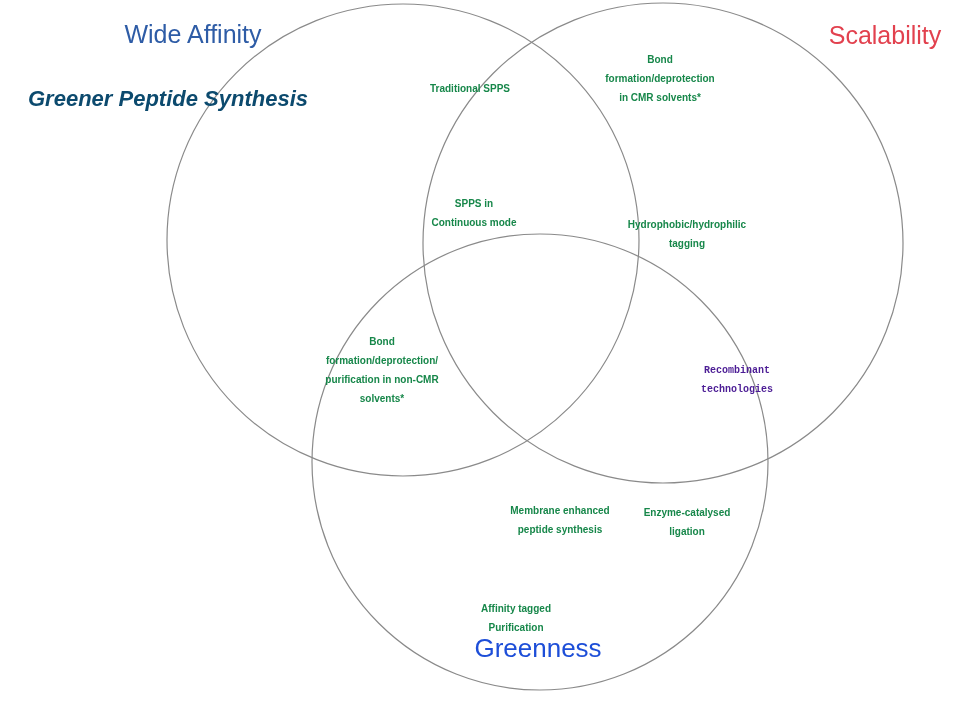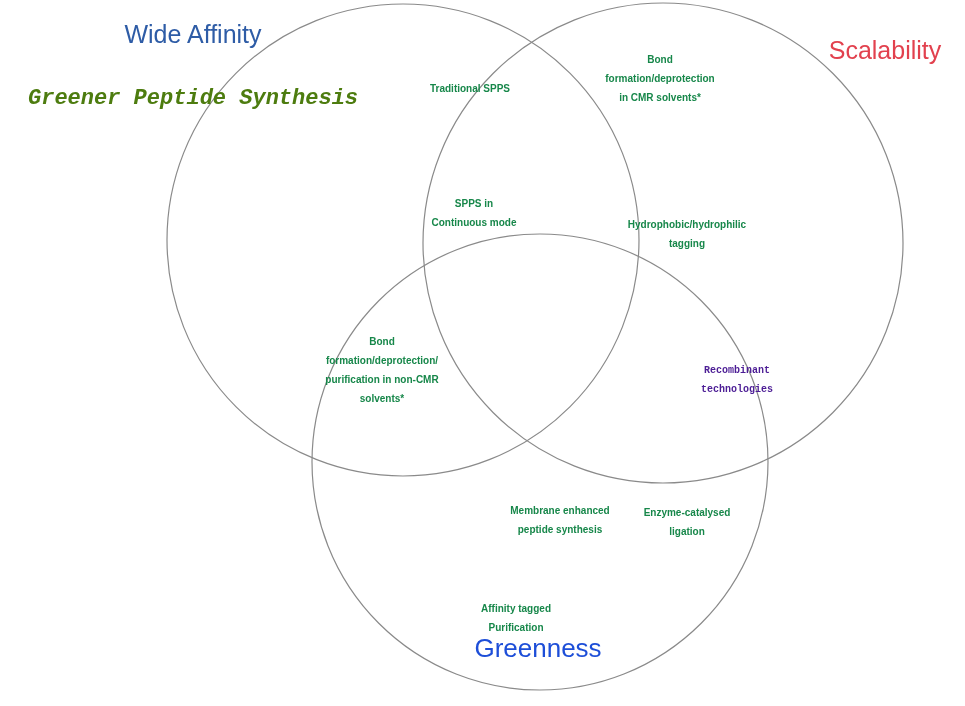--- a/index.html
+++ b/index.html
@@ -63,24 +63,24 @@
 <body>
 
 <div class="canvas">
 
   <svg class="circles" viewBox="0 0 965 706">
     <circle cx="403" cy="240" r="236" stroke="#8a8a8a"></circle>
     <circle cx="663" cy="243" r="240" stroke="#8a8a8a"></circle>
     <circle cx="540" cy="462" r="228" stroke="#8a8a8a"></circle>
   </svg>
 
-  <div class="slide-title" style="color: #4d7c0f; font-family: Liberation Mono, monospace;">Greener Peptide Synthesis</div>
+  <div class="slide-title" style="color: #0c4a6e;">Greener Peptide Synthesis</div>
 
   <div class="set-title set-wu" style="color: rgb(46, 92, 166);">Wide Affinity</div>
-  <div class="set-title set-scal" style="color: rgb(226, 65, 78); margin-top: 15px;">Scalability</div>
+  <div class="set-title set-scal" style="color: rgb(226, 65, 78);">Scalability</div>
   <div class="set-title set-green" style="color: #1d4ed8;">Greenness</div>
 
   <div class="item i1" style="color: rgb(23, 135, 74);">Traditional SPPS</div>
   <div class="item i2" style="color: rgb(23, 135, 74);">Bond
 formation/deprotection
 in CMR solvents*</div>
   <div class="item i3" style="color: rgb(23, 135, 74);">SPPS in
 Continuous mode</div>
   <div class="item i4" style="color: rgb(23, 135, 74);">Hydrophobic/hydrophilic
 tagging</div>

